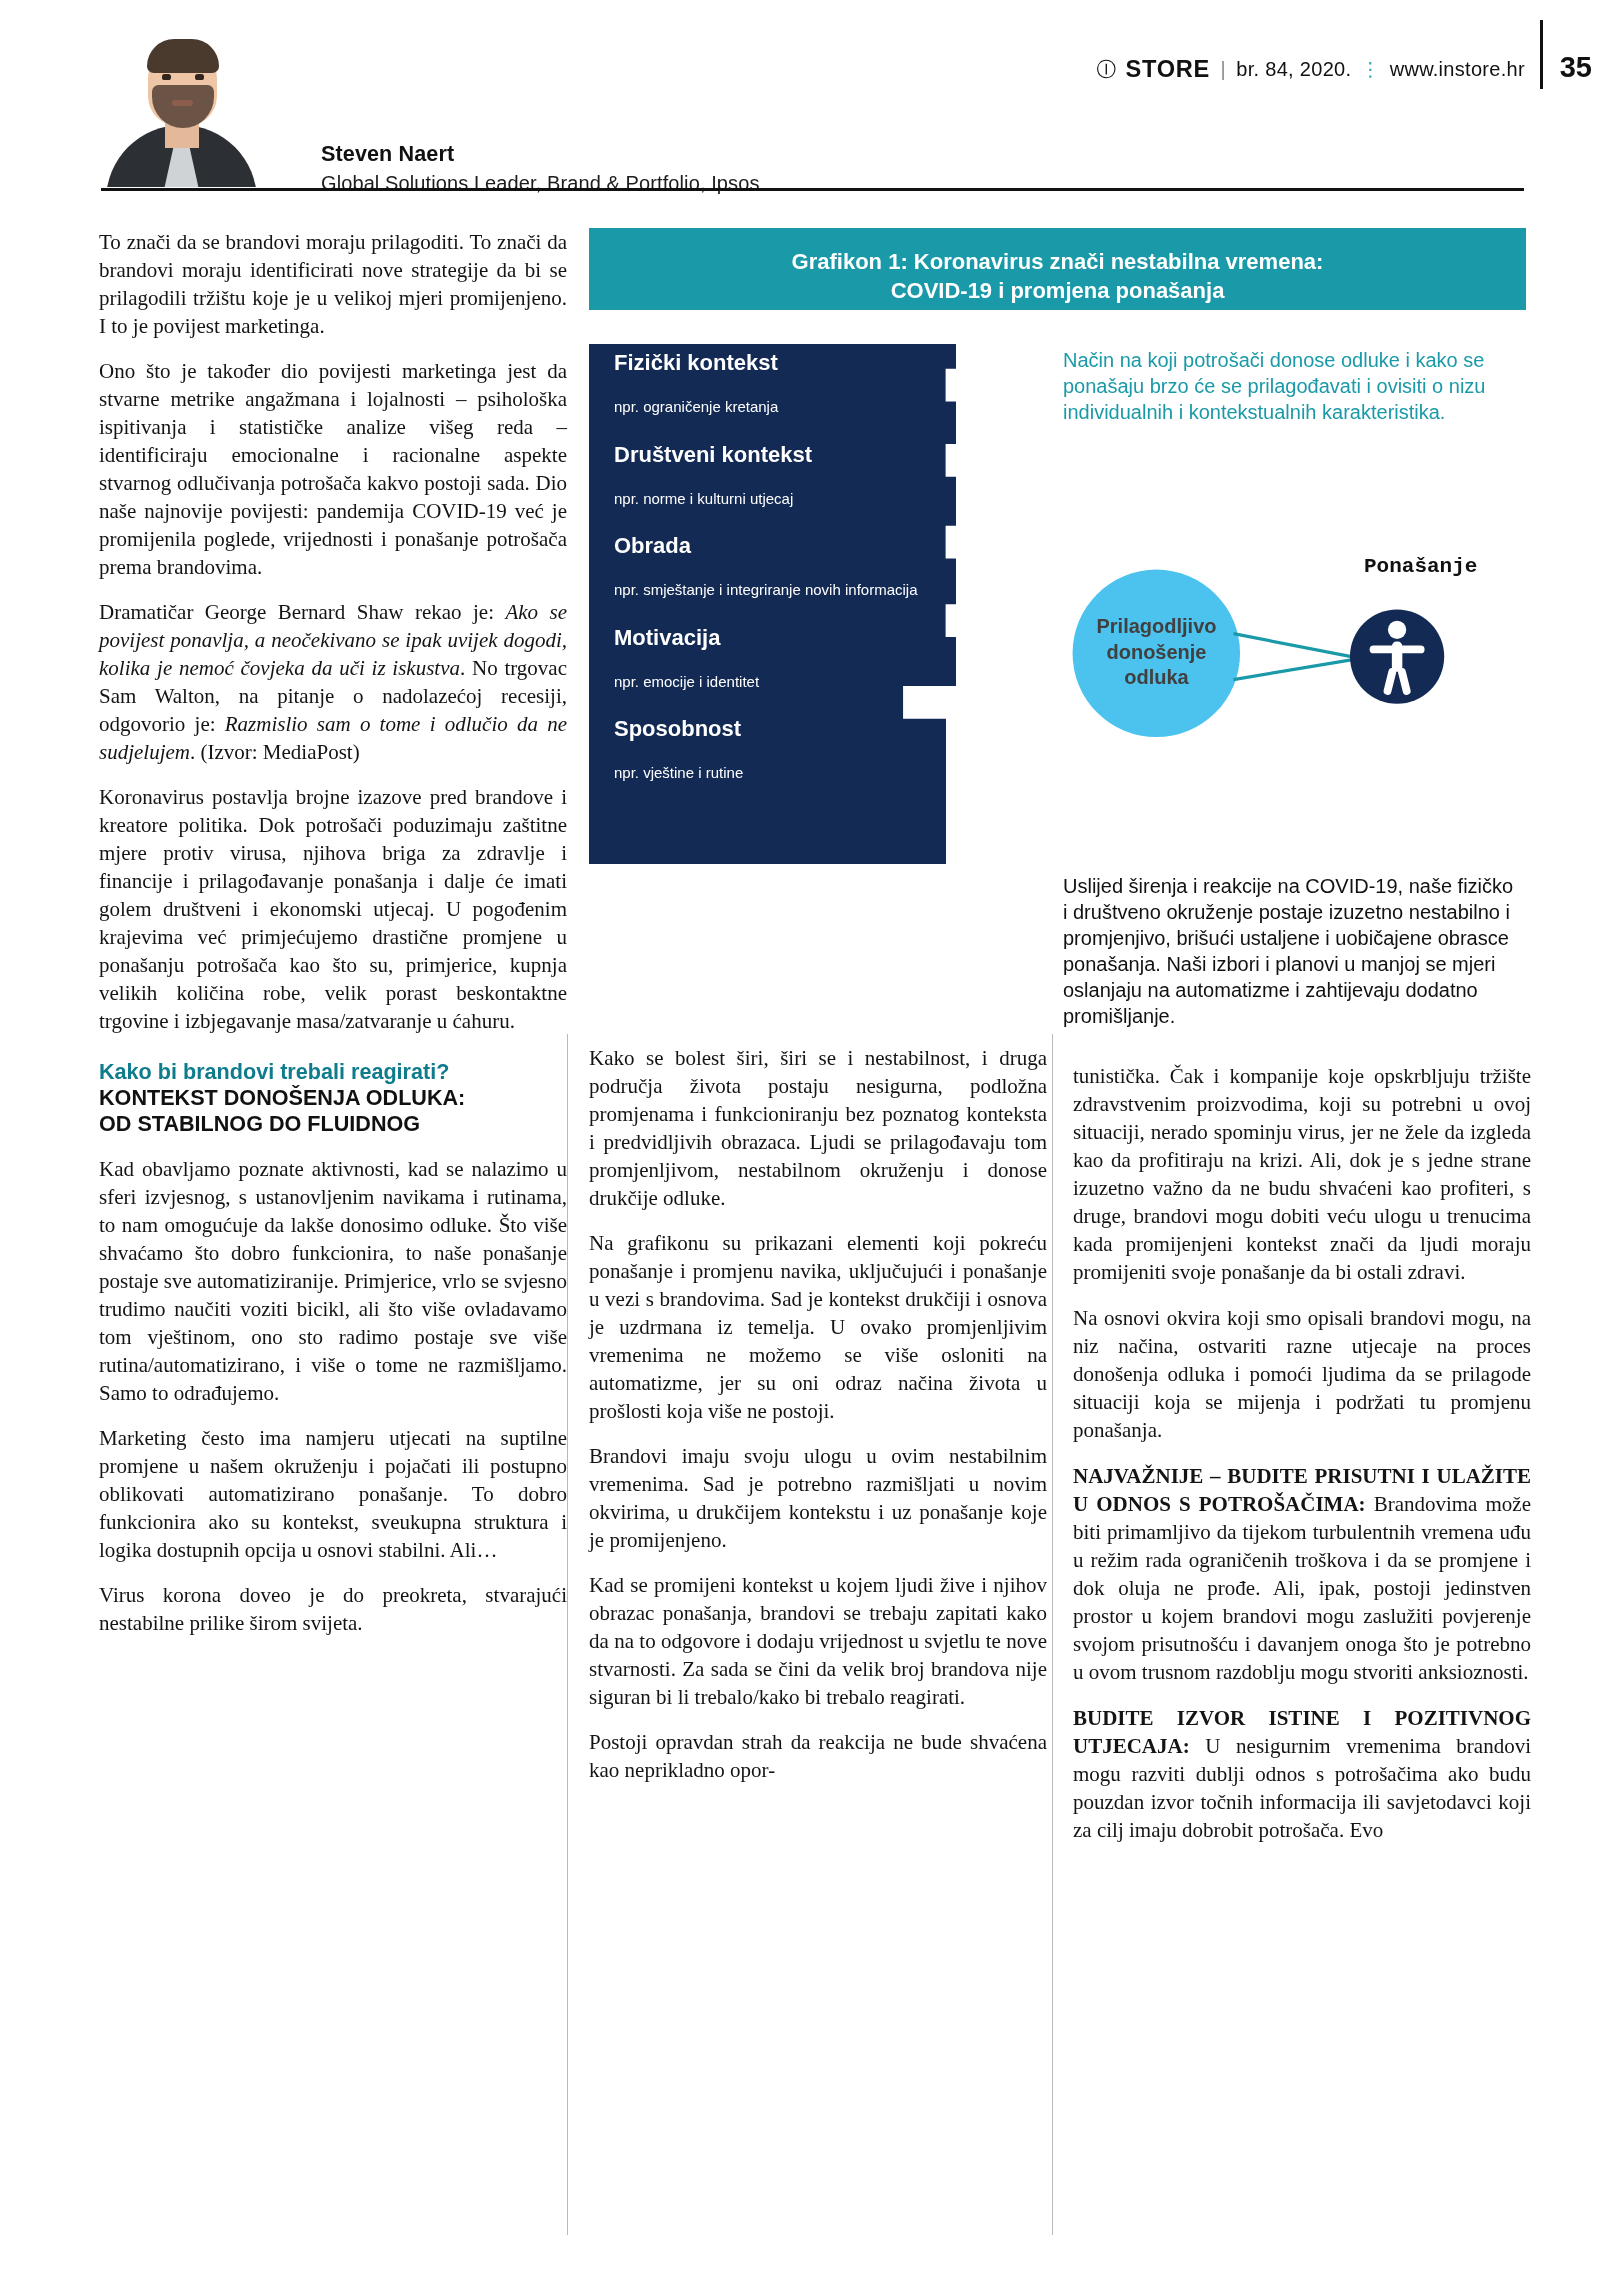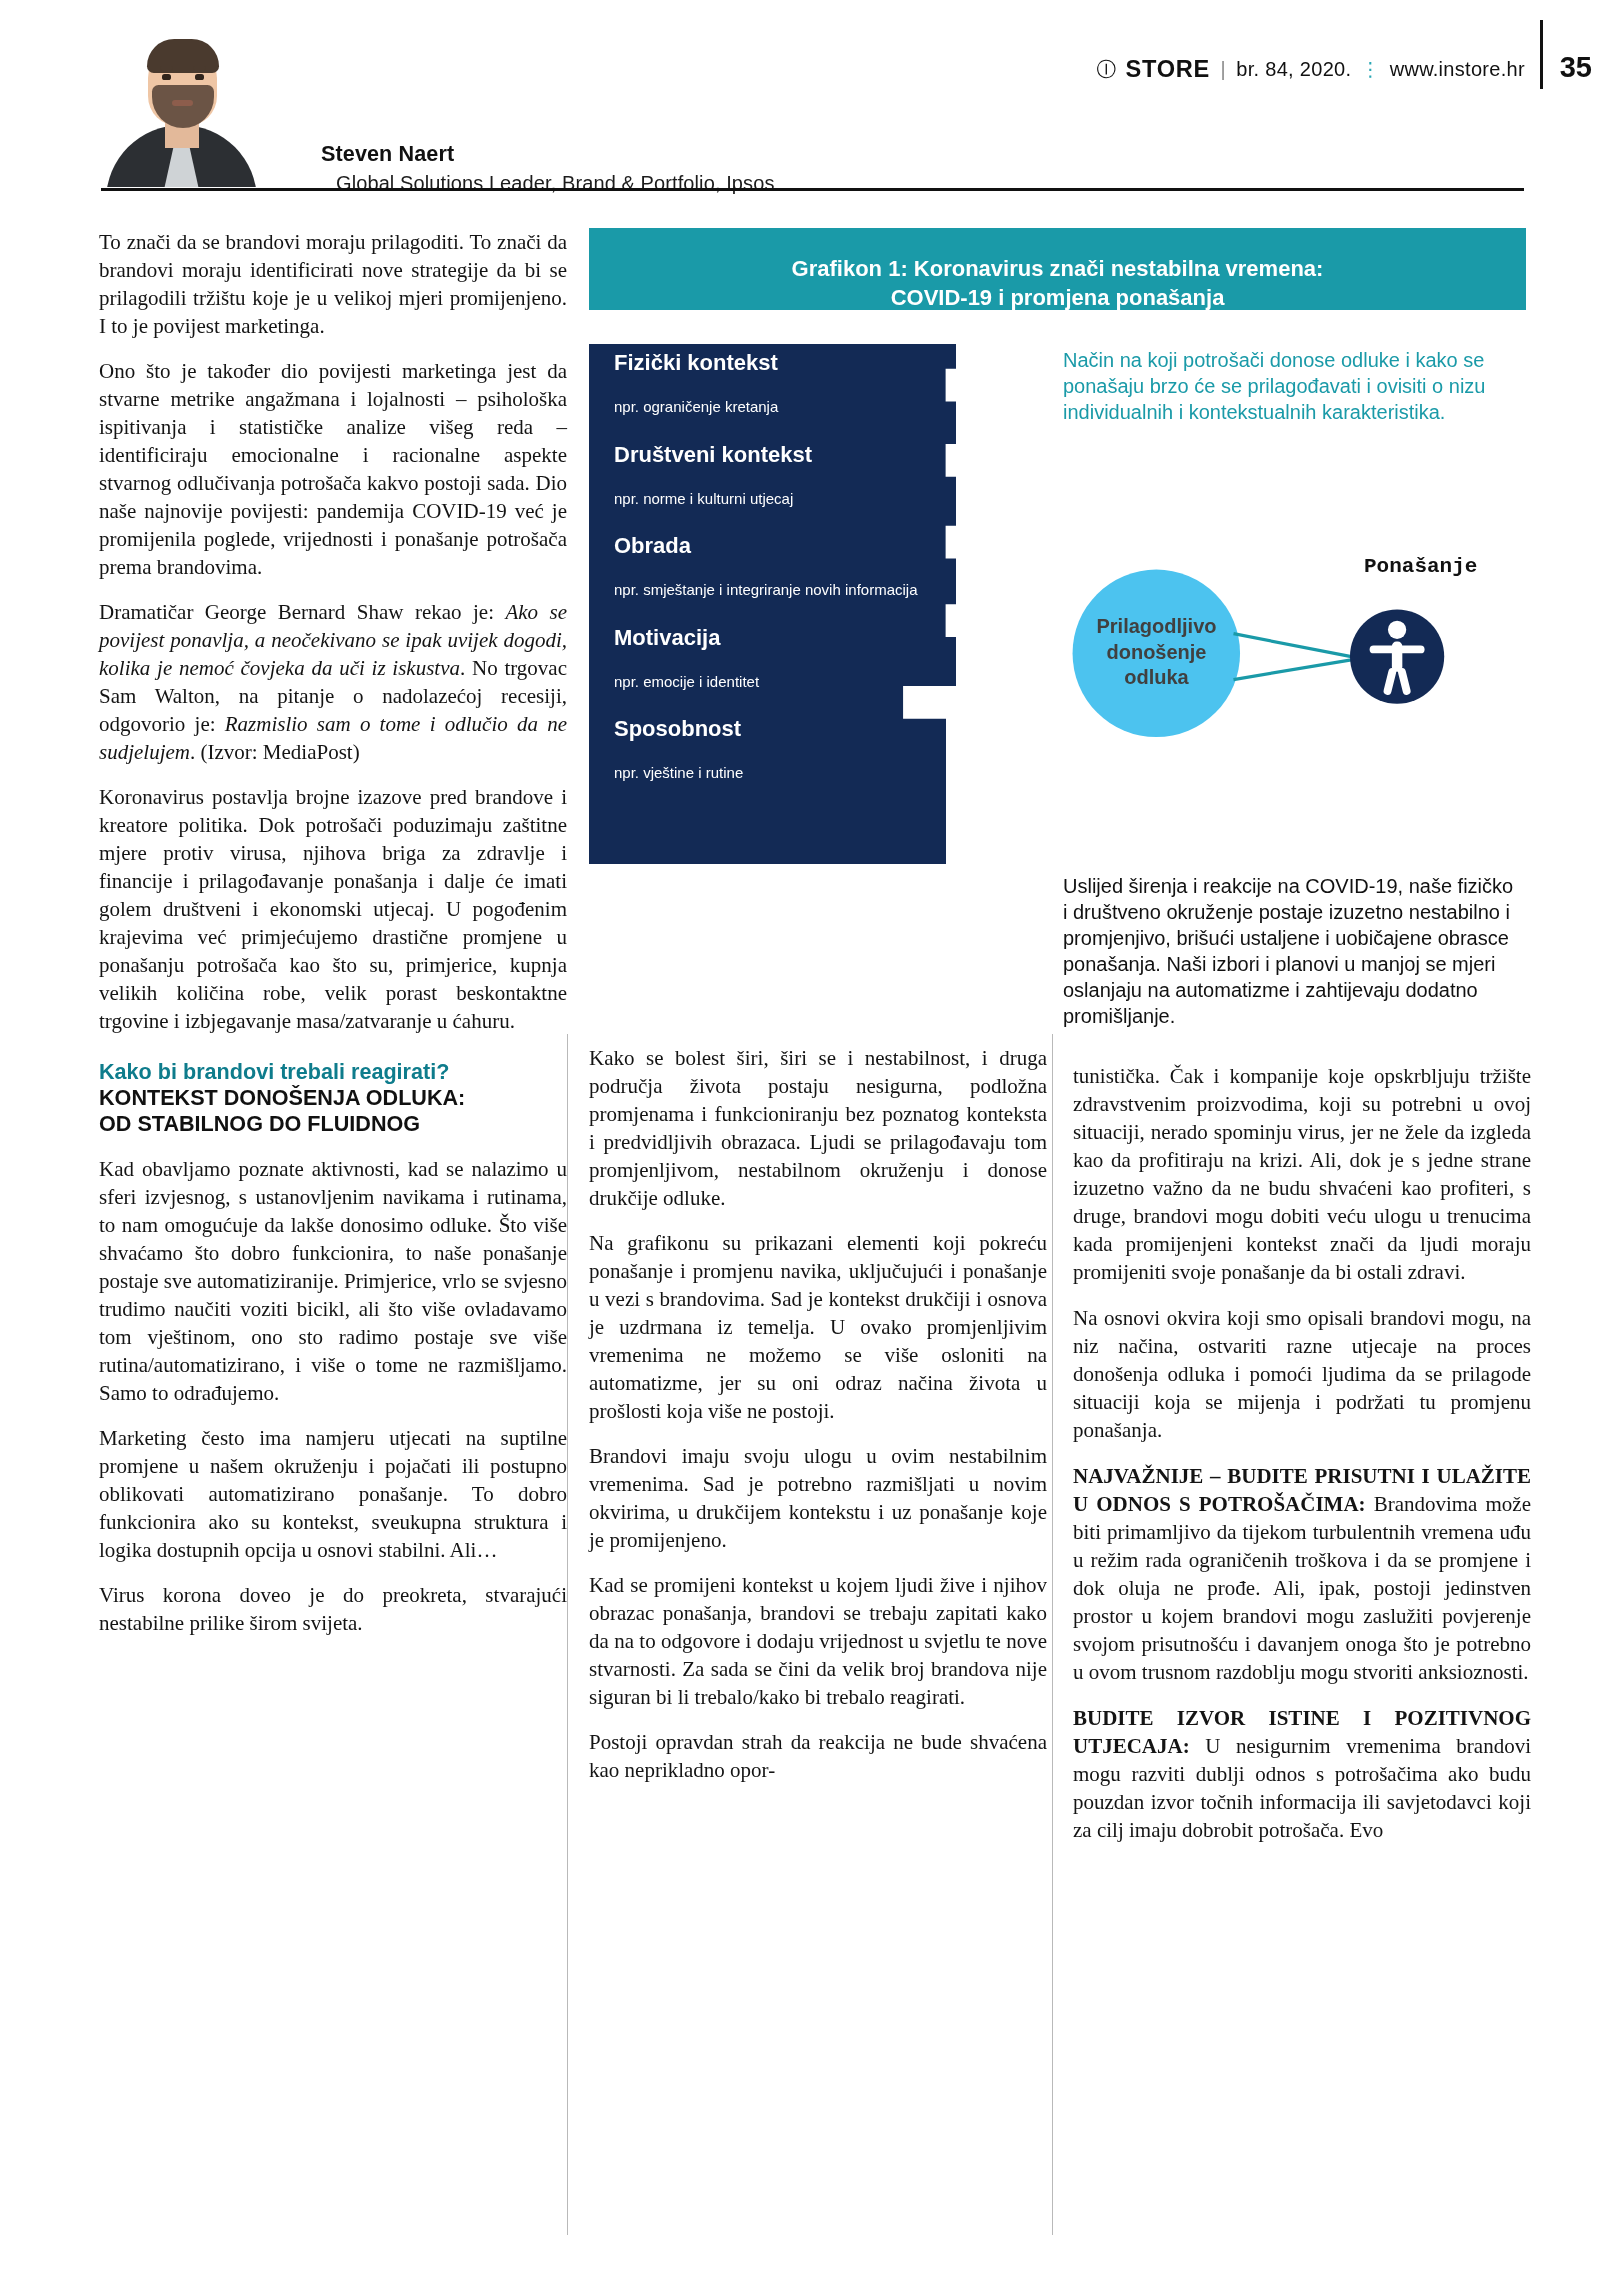--- a/index.html
+++ b/index.html
@@ -169,21 +169,20 @@
     font-size: 21.6px;
     font-weight: bold;
     color: #111;
     letter-spacing: 0.1px;
   }
   .author-role {
     margin-top: 5.2px;
     font-size: 20px;
     color: #1c1c1c;
     letter-spacing: 0.1px;
-    margin-left: 15px;
   }
 
   
   .col-left {
     position: absolute;
     left: 99px;
     top: 228px;
     width: 468px;
     font-family: "Liberation Serif", serif;
     font-size: 21px;
@@ -269,21 +268,21 @@
     position: absolute;
     left: 0; top: 0;
     width: 937px;
     height: 82px;
     background: #1a9aa8;
     color: #ffffff;
     font-size: 22px;
     font-weight: bold;
     line-height: 29px;
     text-align: center;
-    padding-top: 26px;
+    padding-top: 19px;
     box-sizing: border-box;
   }
   .fig-darkbox {
     position: absolute;
     left: 0; top: 116px;
     width: 357px;
     height: 520px;
     background: #132a55;
   }
   .fig-darkbox-ext {

